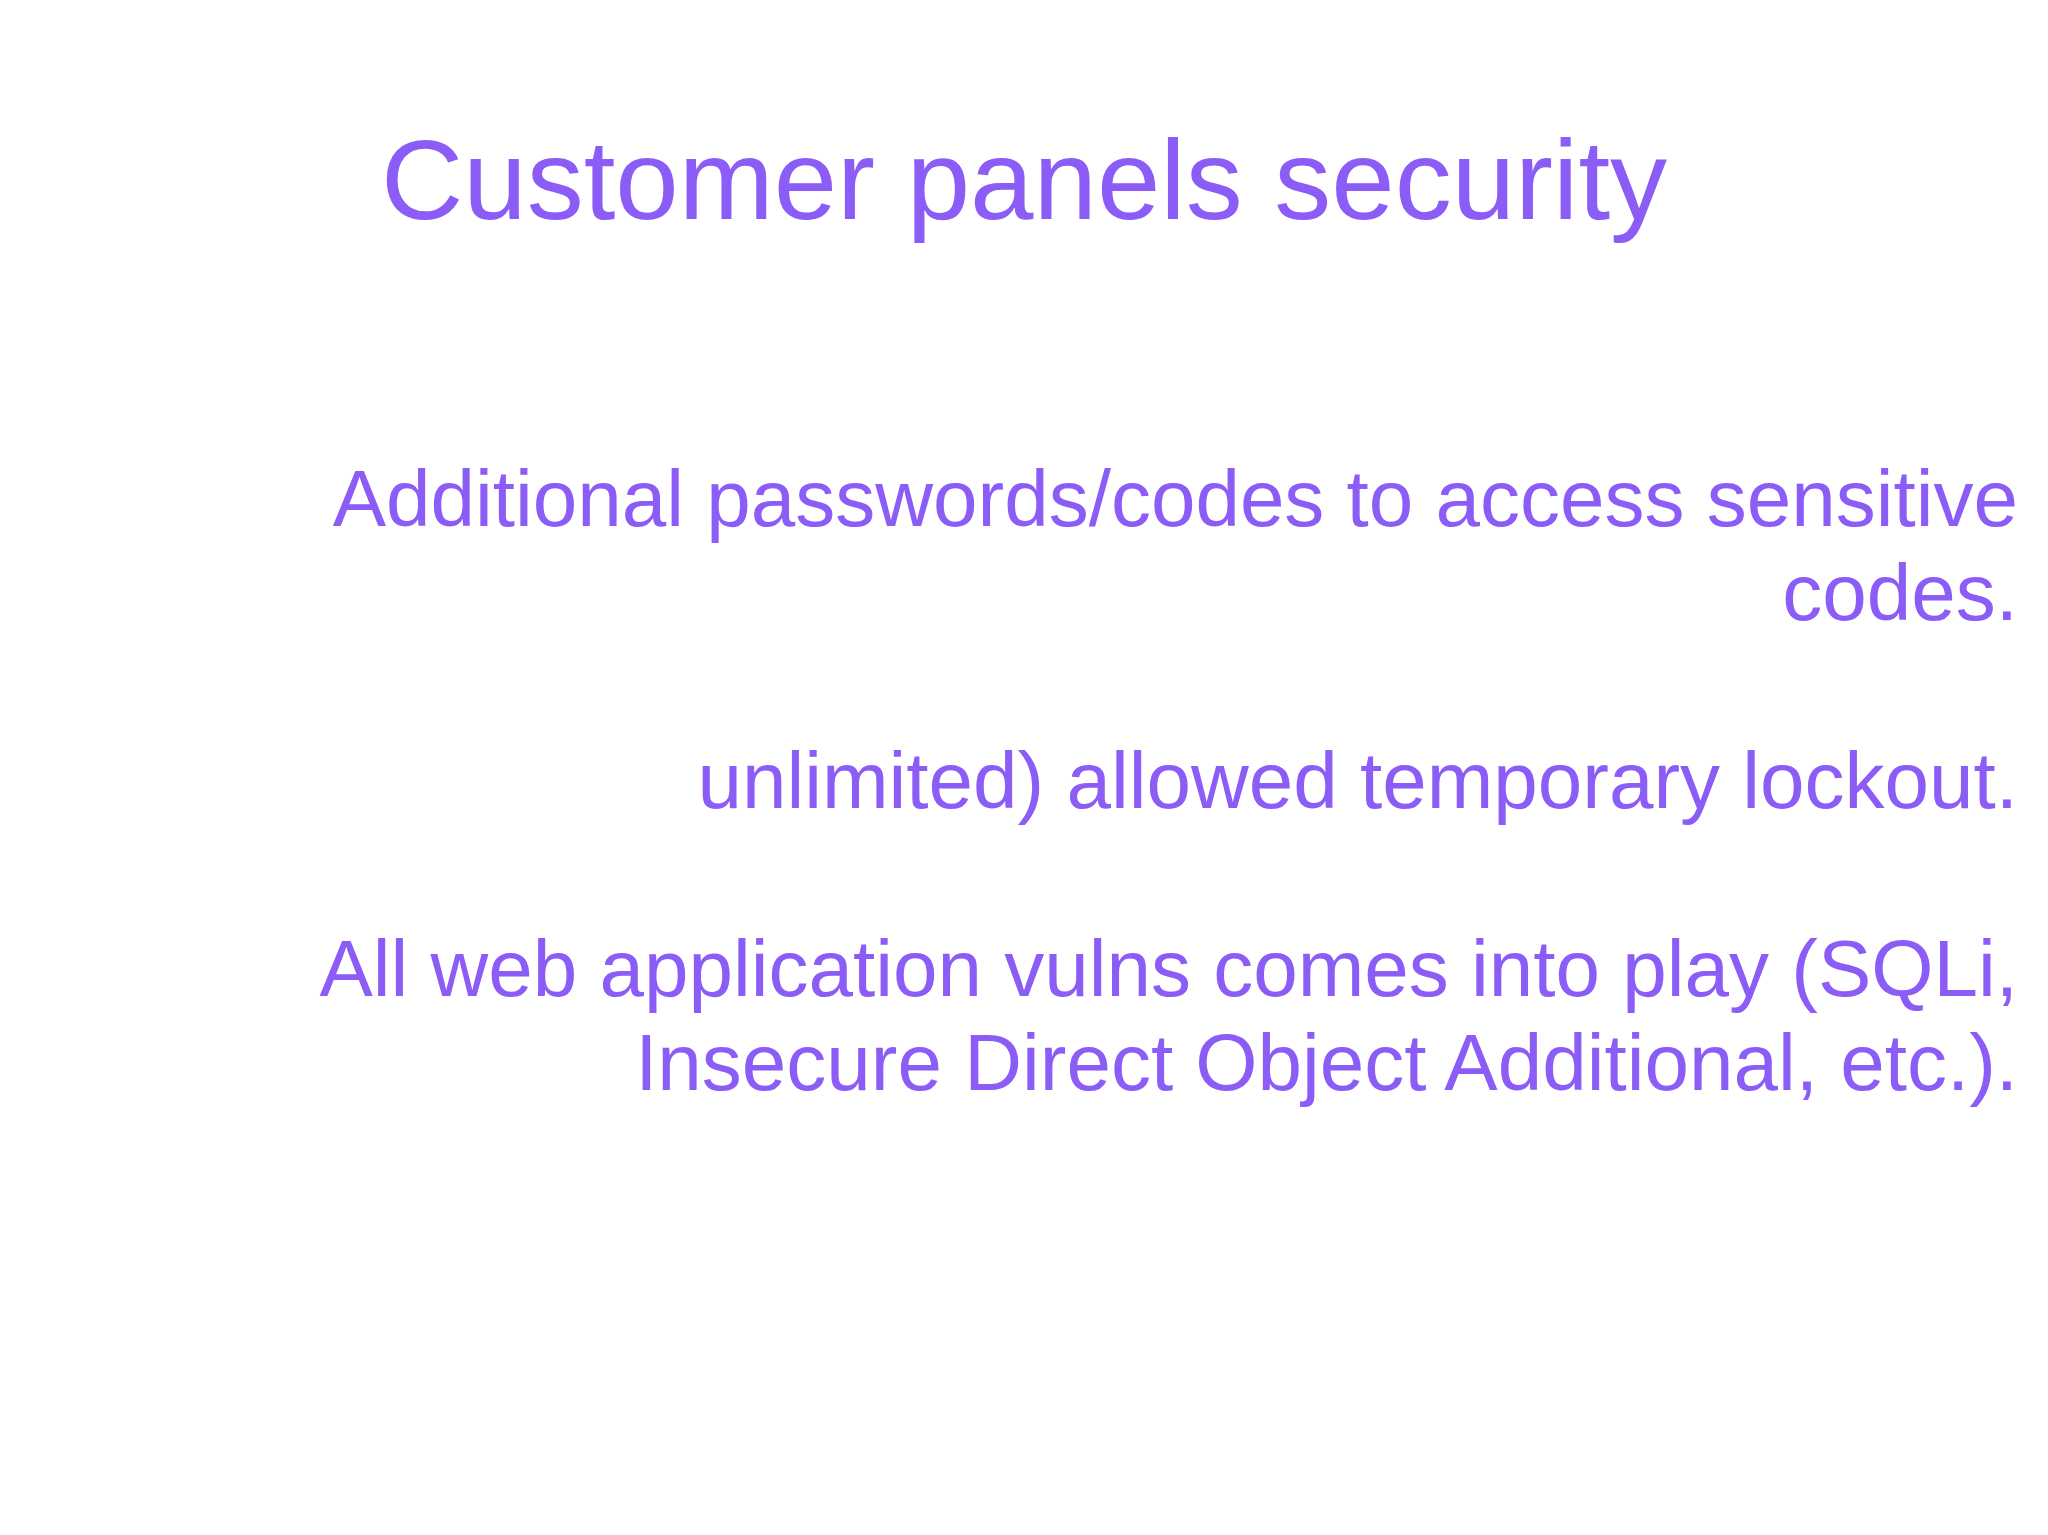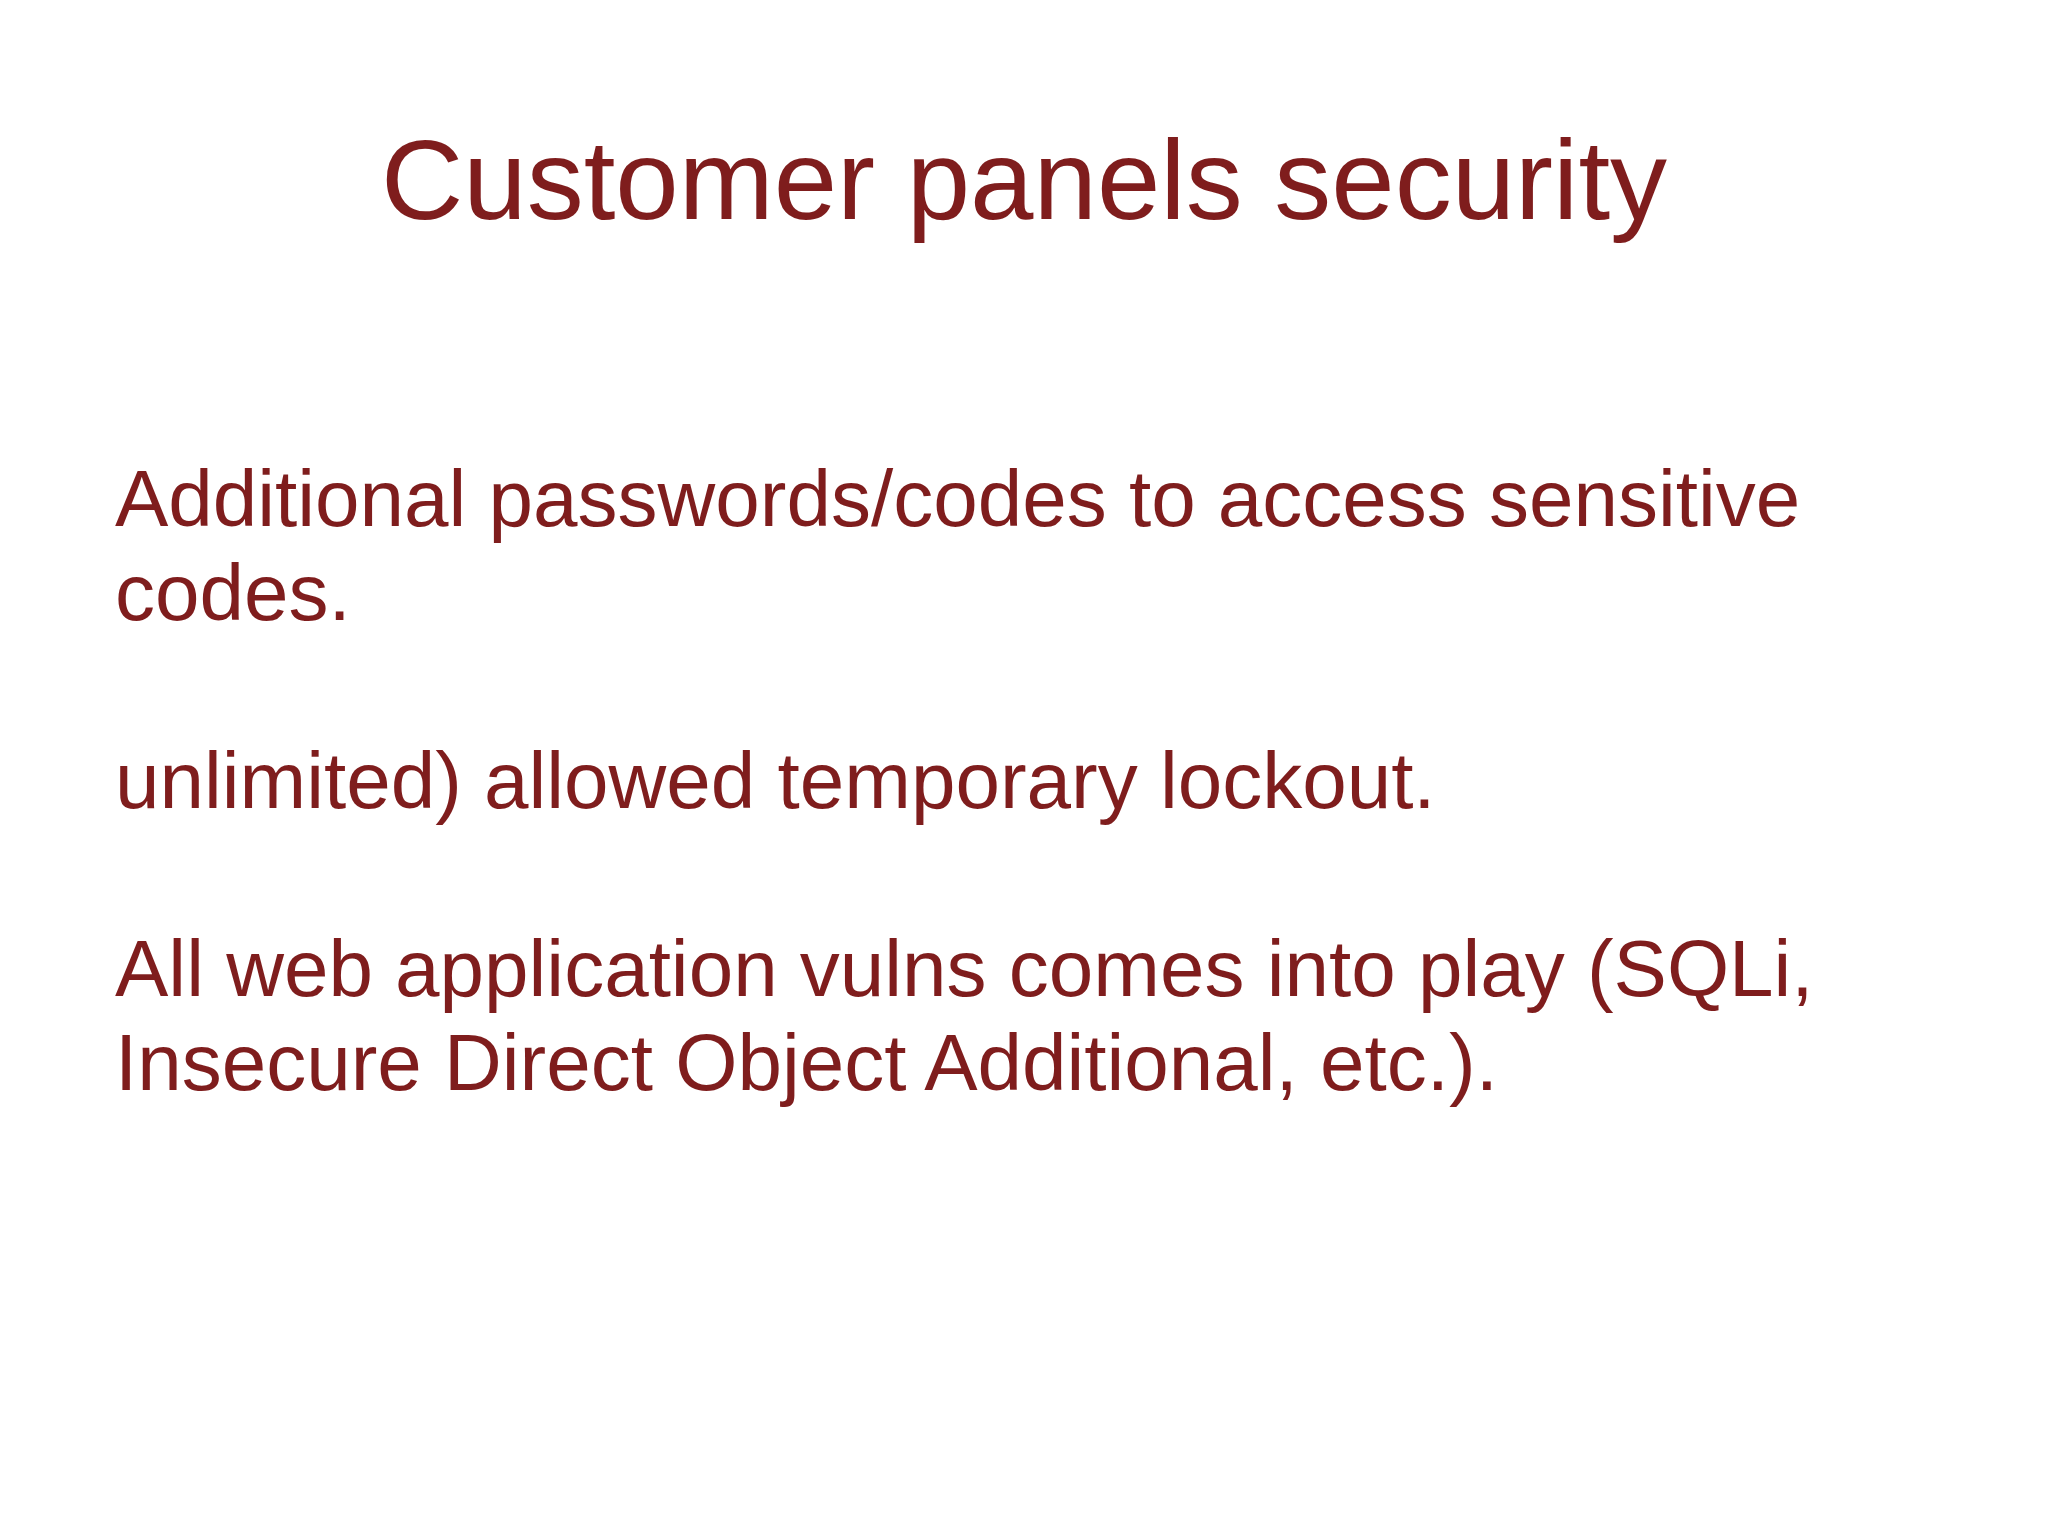--- a/index.html
+++ b/index.html
@@ -5,44 +5,45 @@
   html, body {
     margin: 0;
     padding: 0;
     background: #ffffff;
   }
   .slide {
     position: relative;
     width: 2048px;
     height: 1535px;
     background: #ffffff;
-    color: #7f1d1d;
+    color: #8b5cf6;
     font-family: "Liberation Sans", sans-serif;
     overflow: hidden;
   }
   .slide-title {
     position: absolute;
     top: 112px;
     left: 0;
     width: 100%;
     margin: 0;
     text-align: center;
     font-size: 114px;
     font-weight: 400;
     line-height: 1.2;
     letter-spacing: 0px;
   }
   .slide-body {
     position: absolute;
-    left: 115px;
+    left: 103px;
     top: 452px;
     right: 30px;
     font-size: 80px;
     font-weight: 400;
     line-height: 94px;
+    text-align: right;
   }
   .para {
     margin: 0 0 94px 0;
     padding: 0;
   }
   .para:last-child {
     margin-bottom: 0;
     margin-top: 36px;
   }
   .line {

